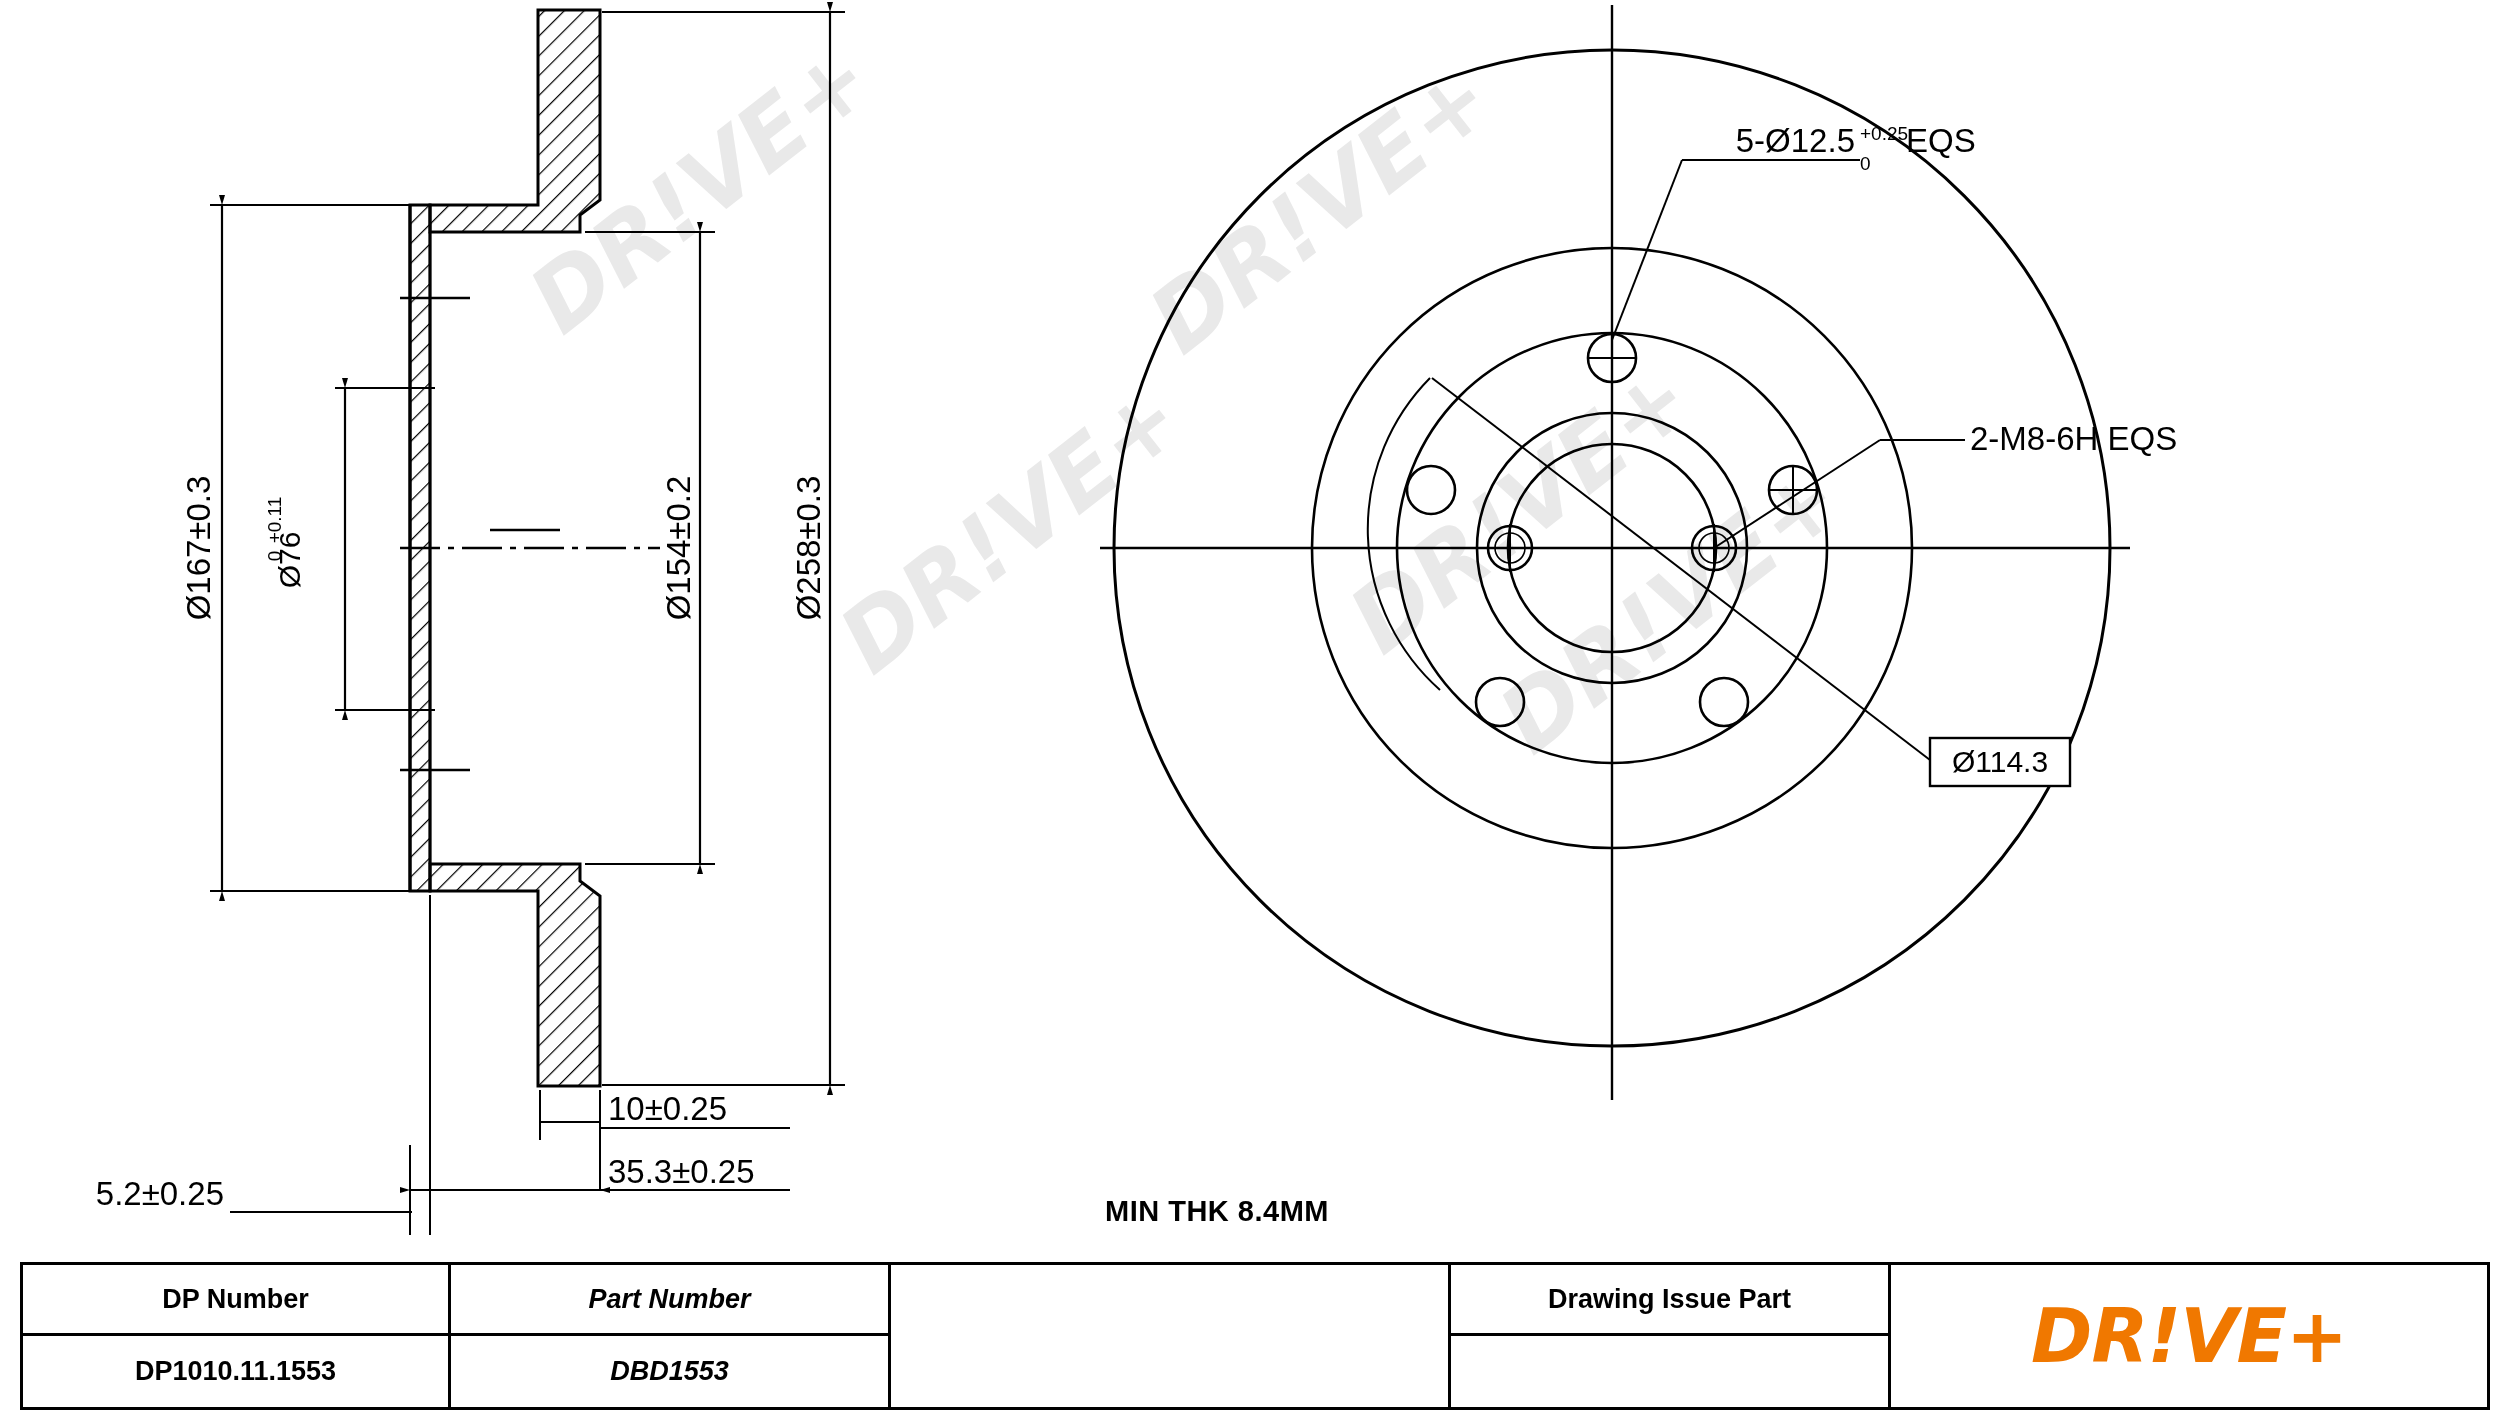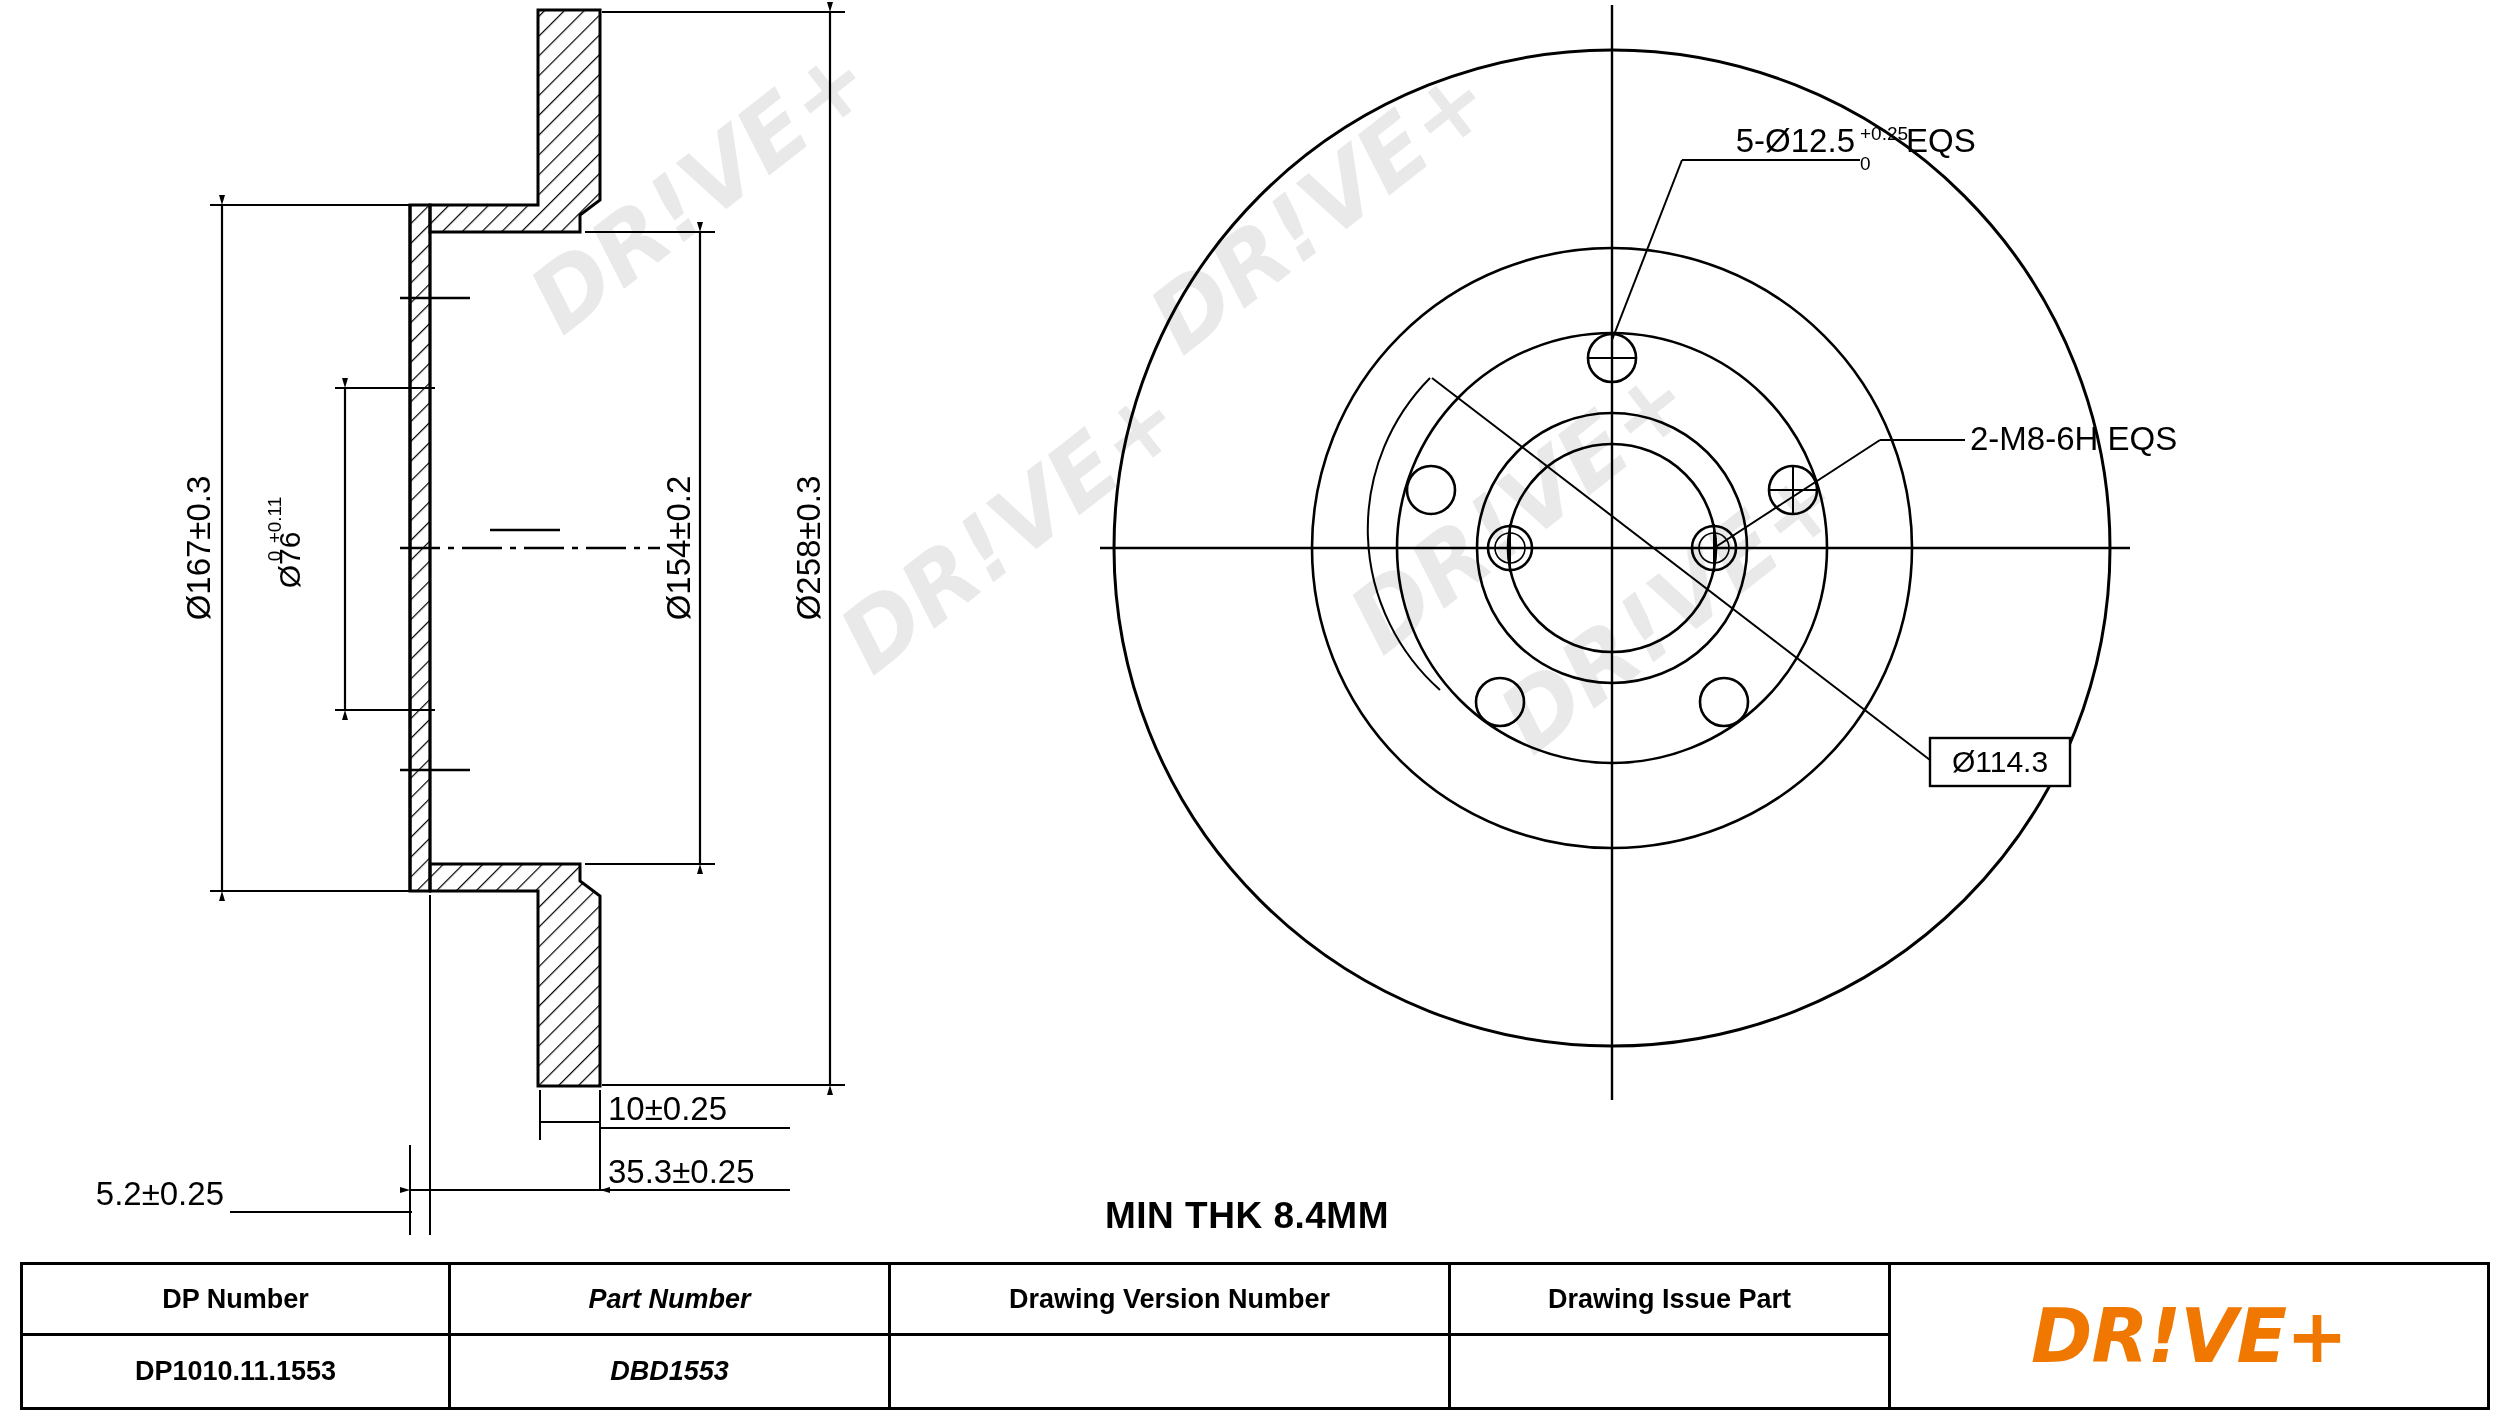--- a/index.html
+++ b/index.html
@@ -39,21 +39,21 @@
   }
   .sup-text {
     font-family: "Liberation Sans", sans-serif;
     font-size: 19px;
     fill: #000000;
   }
   .min-thk {
     position: absolute;
     left: 1105px;
     top: 1195px;
-    font-size: 37px;
+    font-size: 29px;
     font-weight: bold;
     letter-spacing: 0.5px;
   }
   
   #title-block {
     position: absolute;
     left: 20px;
     top: 1262px;
     width: 2470px;
     height: 148px;
@@ -271,21 +271,20 @@
   <div id="title-block">
     <div class="tb-col col-dp">
       <div class="tb-head">DP Number</div>
       <div class="tb-val">DP1010.11.1553</div>
     </div>
     <div class="tb-col col-part">
       <div class="tb-head">Part Number</div>
       <div class="tb-val">DBD1553</div>
     </div>
     <div class="tb-col col-ver">
-      <div class="tb-head">Drawing Version Number</div>
     </div>
     <div class="tb-col col-date">
       <div class="tb-head">Drawing Issue Part</div>
     </div>
     <div class="tb-col col-logo">
       <div class="logo-wrap">
         <span class="logo-text">
           <span>DR</span><span class="dot">!</span><span>VE+</span>
         </span>
       </div>

